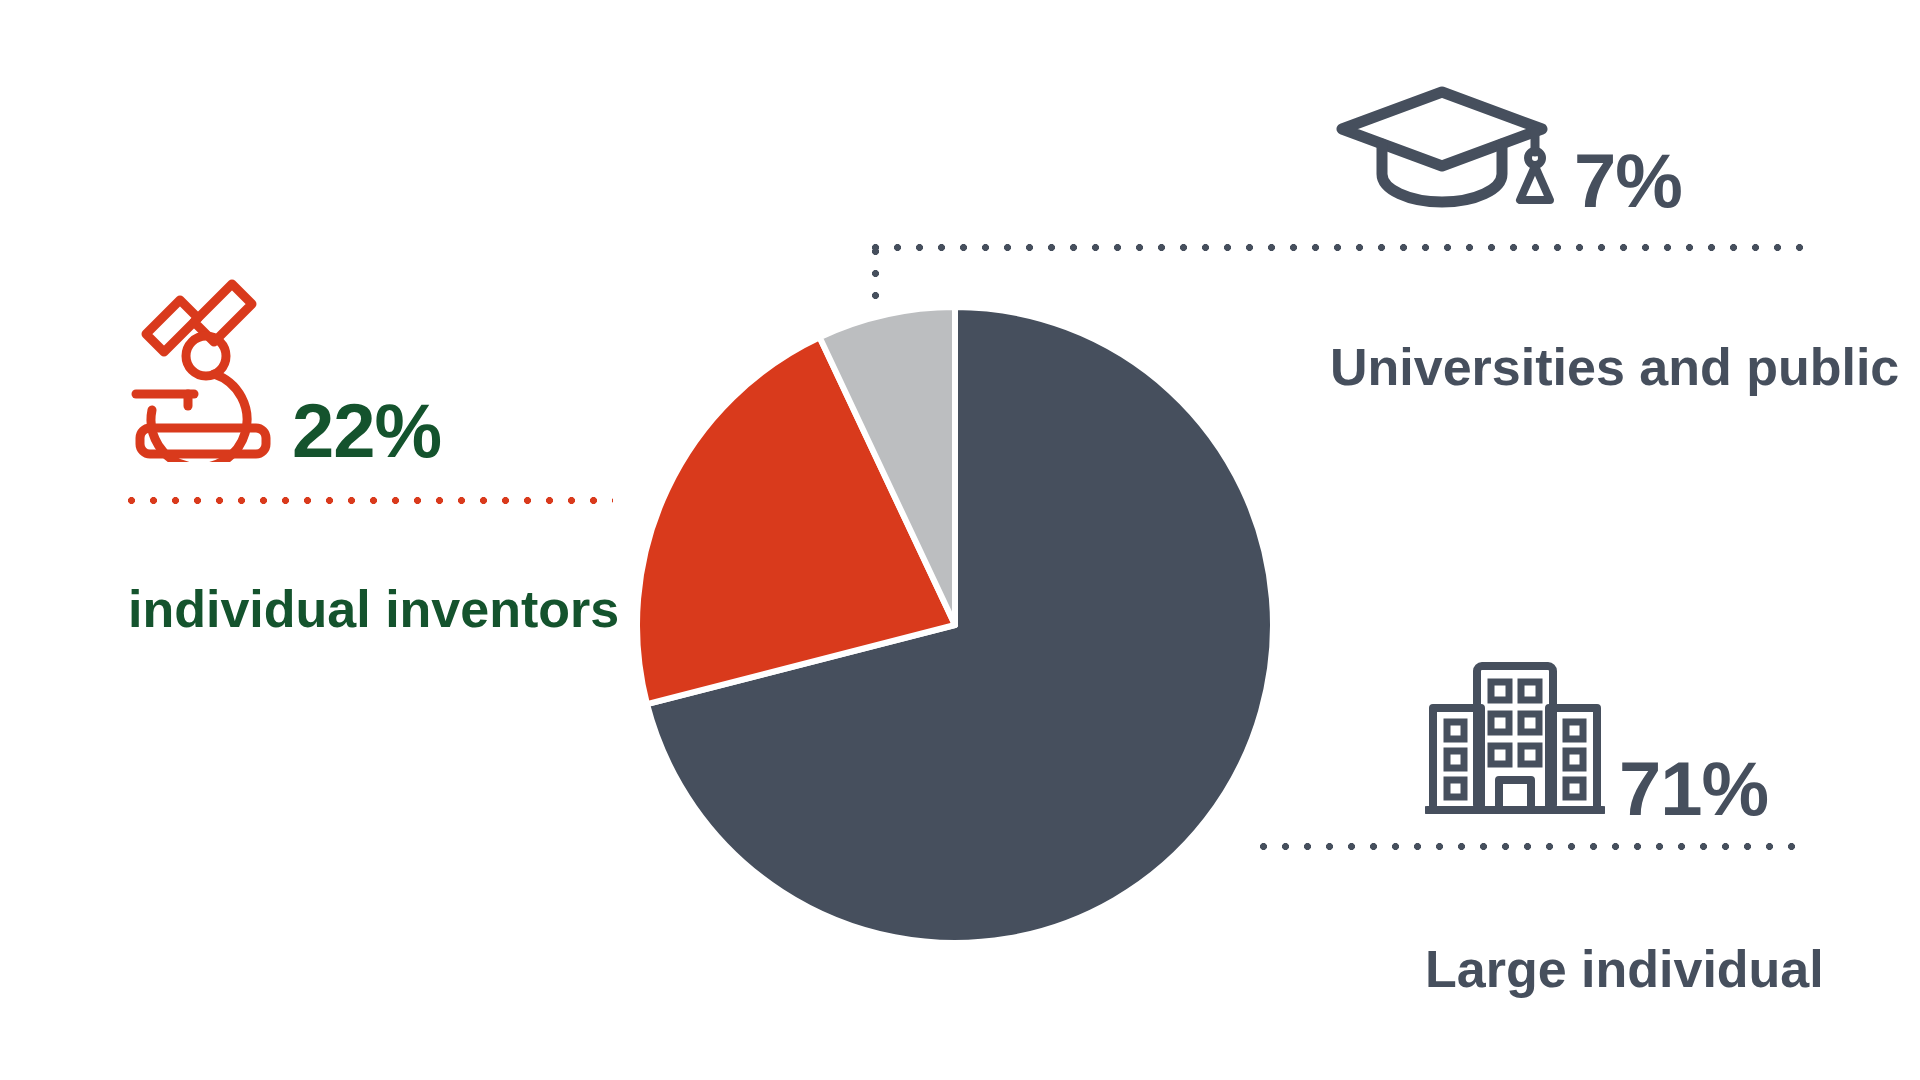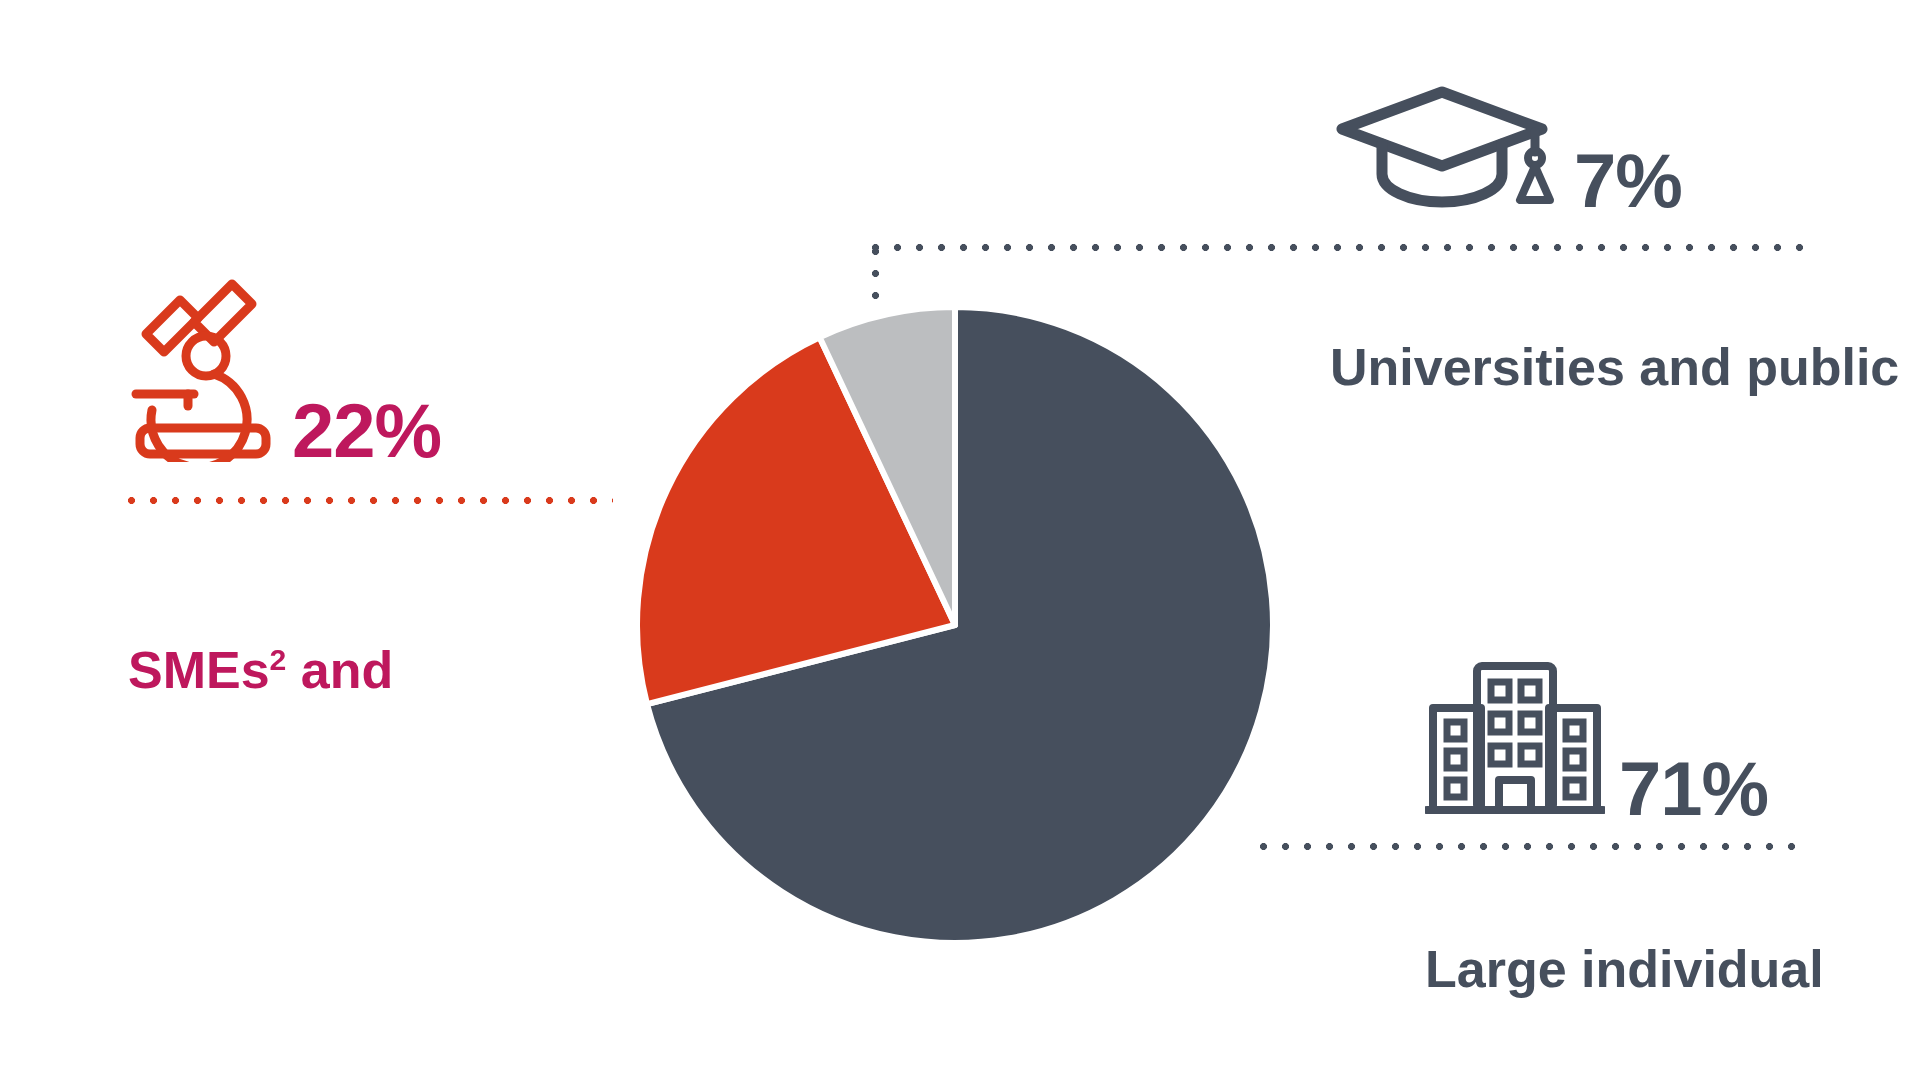--- a/index.html
+++ b/index.html
@@ -66,21 +66,21 @@
   }
   .desc {
     font-size: 52px;
     line-height: 1.17;
     font-weight: bold;
     white-space: pre-line;
   }
   .desc sup { font-size: 0.58em; vertical-align: super; line-height: 0; }
 
   .dark-text { color: #464F5D; }
-  .red-text  { color: #be185d; }
+  .red-text  { color: #14532d; }
 
   .icon-box { display: block; }
 </style>
 </head>
 <body>
 
 <div id="canvas">
 
   <div id="pie-wrap">
     <svg id="pie-svg" viewBox="0 0 640 640">
@@ -130,23 +130,21 @@
 
           <path d="M8 122 H66" stroke="#D93A1C" stroke-width="9" stroke-linecap="round"></path>
           <path d="M60 122 V134" stroke="#D93A1C" stroke-width="9" stroke-linecap="round"></path>
 
           <rect x="12" y="156" width="126" height="26" rx="10" stroke="#D93A1C" stroke-width="9" fill="none"></rect>
         </svg>
       </span>
       <span class="pct-value red-text">22%</span>
     </div>
     <div class="desc red-text" style="margin-top:52px;">
-      <div>
-        <span>SMEs</span><sup>2</sup><span> and</span>
-      </div>
+      <div>individual inventors</div>
     </div>
   </div>
 
   <div class="dotline-h dot-dark" style="left:1260px; top:843px; width:550px;"></div>
 
   <div class="label-block" style="left:1425px; top:650px;">
     <div class="pct-row">
       <span class="icon-box">
         <svg width="180" height="176" viewBox="0 0 180 176" fill="none">
 

